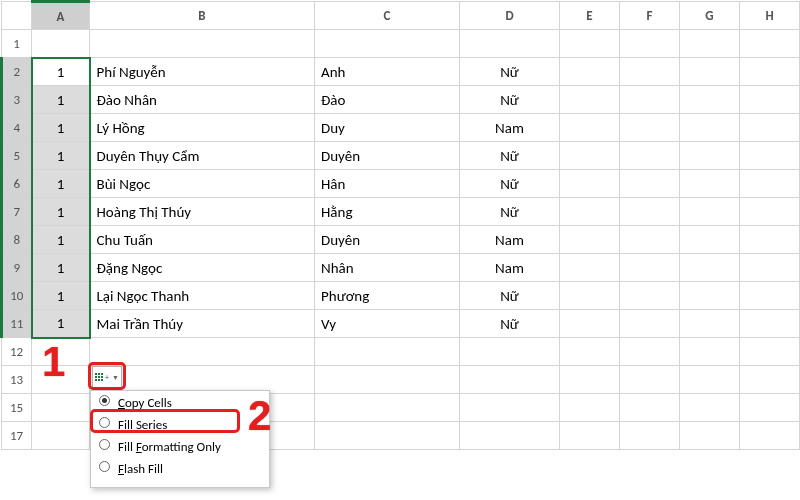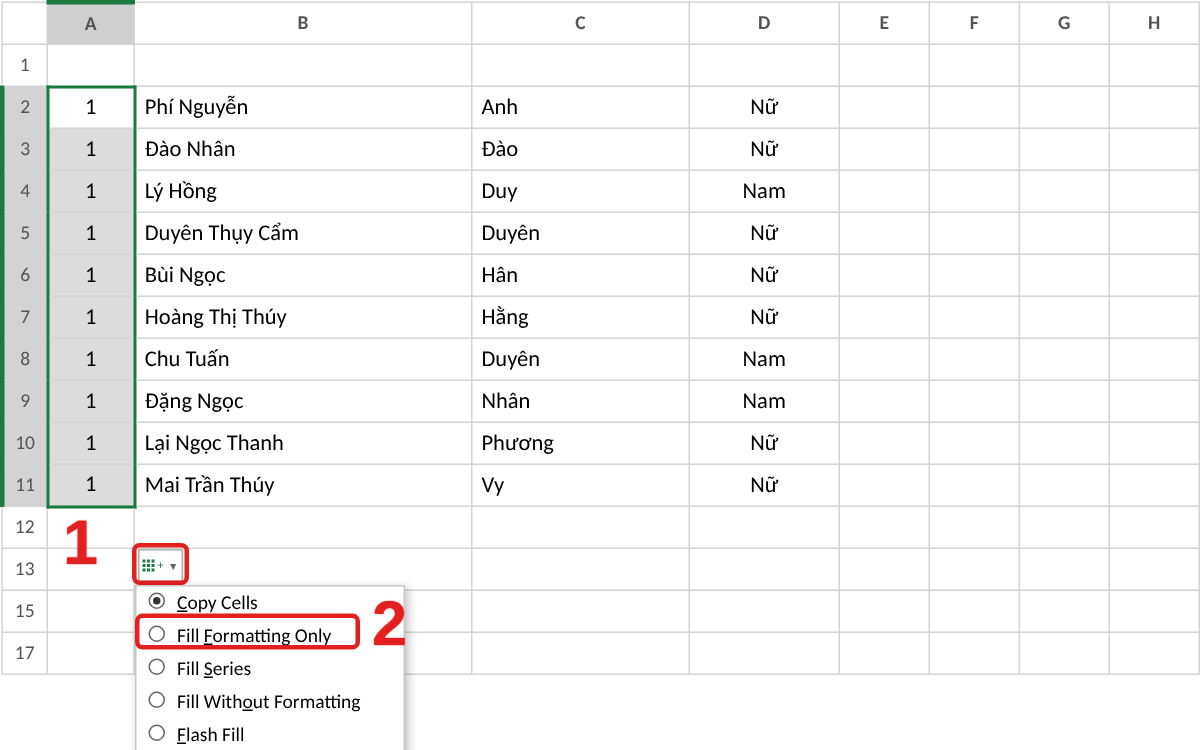--- a/index.html
+++ b/index.html
@@ -254,29 +254,25 @@
 </div>
 <div class="red-box-btn"></div>
 
 <div class="menu">
   <div class="menu-item">
     <span class="radio on"></span>
     <span class="mi-label"><span><u>C</u>opy Cells</span></span>
   </div>
   <div class="menu-item">
     <span class="radio"></span>
+    <span class="mi-label"><span>Fill <u>S</u>eries</span></span>
+  </div>
+  <div class="menu-item">
+    <span class="radio"></span>
     <span class="mi-label"><span>Fill <u>F</u>ormatting Only</span></span>
-  </div>
-  <div class="menu-item">
-    <span class="radio"></span>
-    <span class="mi-label"><span>Fill <u>S</u>eries</span></span>
-  </div>
-  <div class="menu-item">
-    <span class="radio"></span>
-    <span class="mi-label"><span>Fill With<u>o</u>ut Formatting</span></span>
   </div>
   <div class="menu-item">
     <span class="radio"></span>
     <span class="mi-label"><span><u>F</u>lash Fill</span></span>
   </div>
 </div>
 <div class="red-box-menu"></div>
 
 <div class="ann ann1">1</div>
 <div class="ann ann2">2</div>

